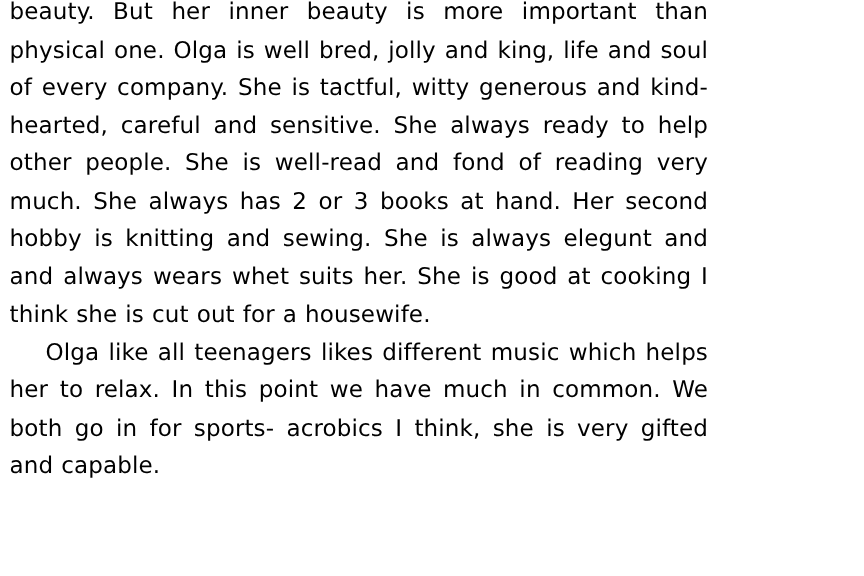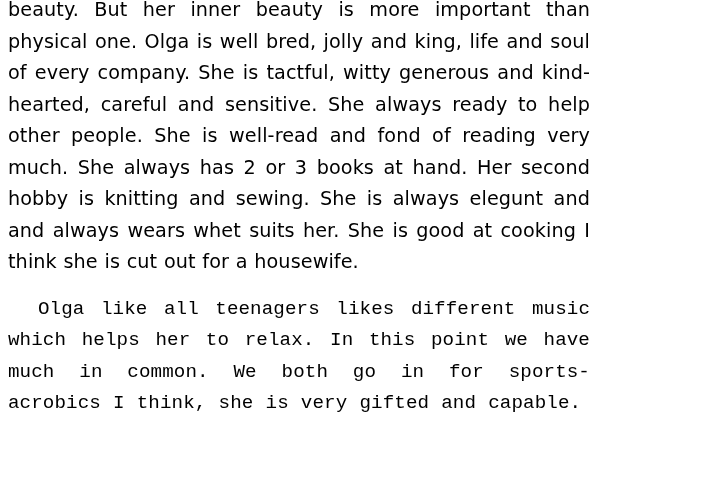--- a/index.html
+++ b/index.html
@@ -36,22 +36,21 @@
     text-justify: inter-word;
   }
   .para.indent {
     text-indent: 30px;
   }
   
   .para.clipped-top {
     margin-top: -6px;
   }
   .para + .para {
-    margin-top: 16px;
-    font-family: Liberation Mono, monospace;
+    margin-top: 0;
   }
   .last-line-clip {
     overflow: hidden;
   }
 </style>
 </head>
 <body>
 
 <div class="page">
   <div class="doc-body">

